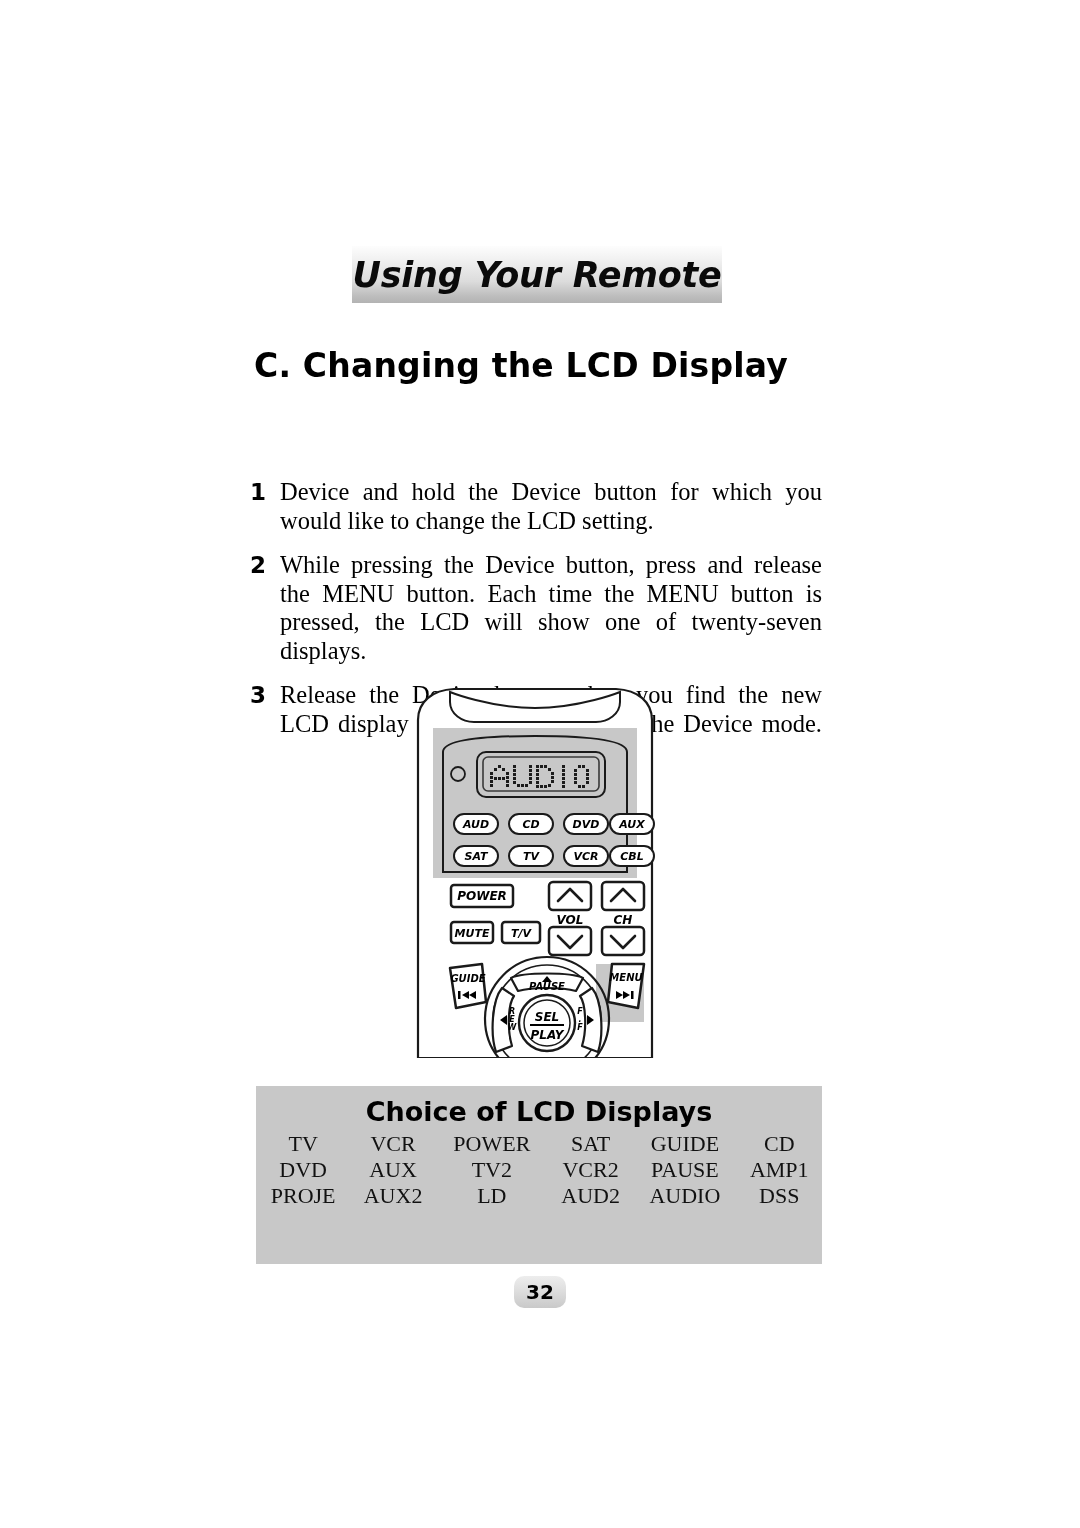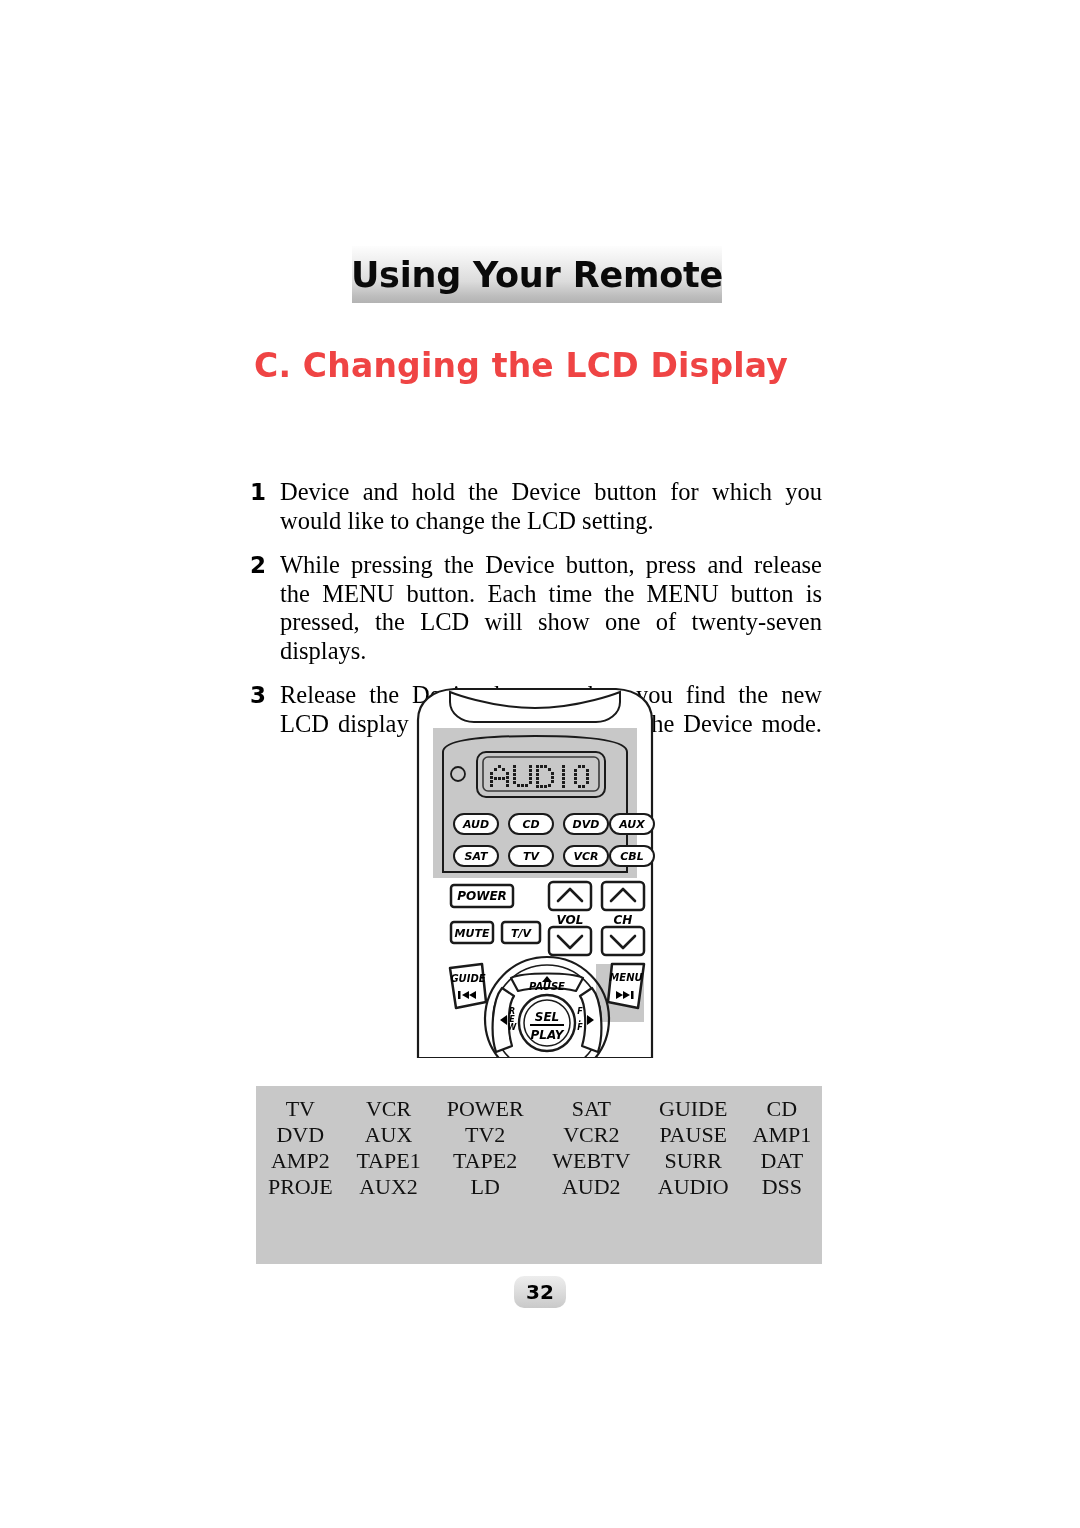--- a/index.html
+++ b/index.html
@@ -31,37 +31,38 @@
     width: 370px;
     height: 57px;
     background: linear-gradient(to bottom, #fdfdfd 0%, #f2f2f2 22%, #dcdcdc 62%, #bdbdbd 88%, #b3b3b3 100%);
     display: flex;
     align-items: center;
     justify-content: center;
   }
   .banner-text {
     font-family: "DejaVu Sans", sans-serif;
     font-weight: bold;
+    font-style: italic;
     font-size: 35px;
     letter-spacing: -0.2px;
     color: #0a0a0a;
     white-space: nowrap;
   }
 
   
   .section-title {
     position: absolute;
     left: 254px;
     top: 346px;
     width: 580px;
     font-family: "DejaVu Sans", sans-serif;
     font-weight: bold;
     font-size: 33px;
     letter-spacing: 0.2px;
-    color: #ef4444;
+    color: #000000;
     white-space: nowrap;
   }
 
   
   .intro {
     position: absolute;
     left: 254px;
     top: 394px;
     width: 568px;
     font-size: 24.5px;
@@ -356,47 +357,40 @@
 
       <circle cx="137" cy="337" r="28" fill="#ffffff" stroke="#1a1a1a" stroke-width="2.4"></circle>
       <circle cx="137" cy="337" r="23" fill="#ffffff" stroke="#1a1a1a" stroke-width="1.5"></circle>
       <text x="137" y="335" font-family="DejaVu Sans, sans-serif" font-size="12" font-weight="bold" text-anchor="middle" fill="#000">SEL</text>
       <line x1="120" y1="339" x2="154" y2="339" stroke="#000" stroke-width="1.8"></line>
       <text x="137" y="353" font-family="DejaVu Sans, sans-serif" font-size="12" font-weight="bold" text-anchor="middle" fill="#000">PLAY</text>
     </svg>
   </div>
 
   <div class="lcd-panel">
+    <div class="lcd-panel-title">Choice of LCD Displays</div>
     <table class="lcd-table">
       <tbody id="lcd-tbody">
           <tr>
             <td>TV</td>
             <td>VCR</td>
             <td>POWER</td>
             <td>SAT</td>
             <td>GUIDE</td>
             <td>CD</td>
           </tr>
           <tr>
             <td>DVD</td>
             <td>AUX</td>
             <td>TV2</td>
             <td>VCR2</td>
             <td>PAUSE</td>
             <td>AMP1</td>
           </tr>
           <tr>
-            <td>AMP2</td>
-            <td>TAPE1</td>
-            <td>TAPE2</td>
-            <td>WEBTV</td>
-            <td>SURR</td>
-            <td>DAT</td>
-          </tr>
-          <tr>
             <td>PROJE</td>
             <td>AUX2</td>
             <td>LD</td>
             <td>AUD2</td>
             <td>AUDIO</td>
             <td>DSS</td>
           </tr>
         </tbody>
     </table>
   </div>

